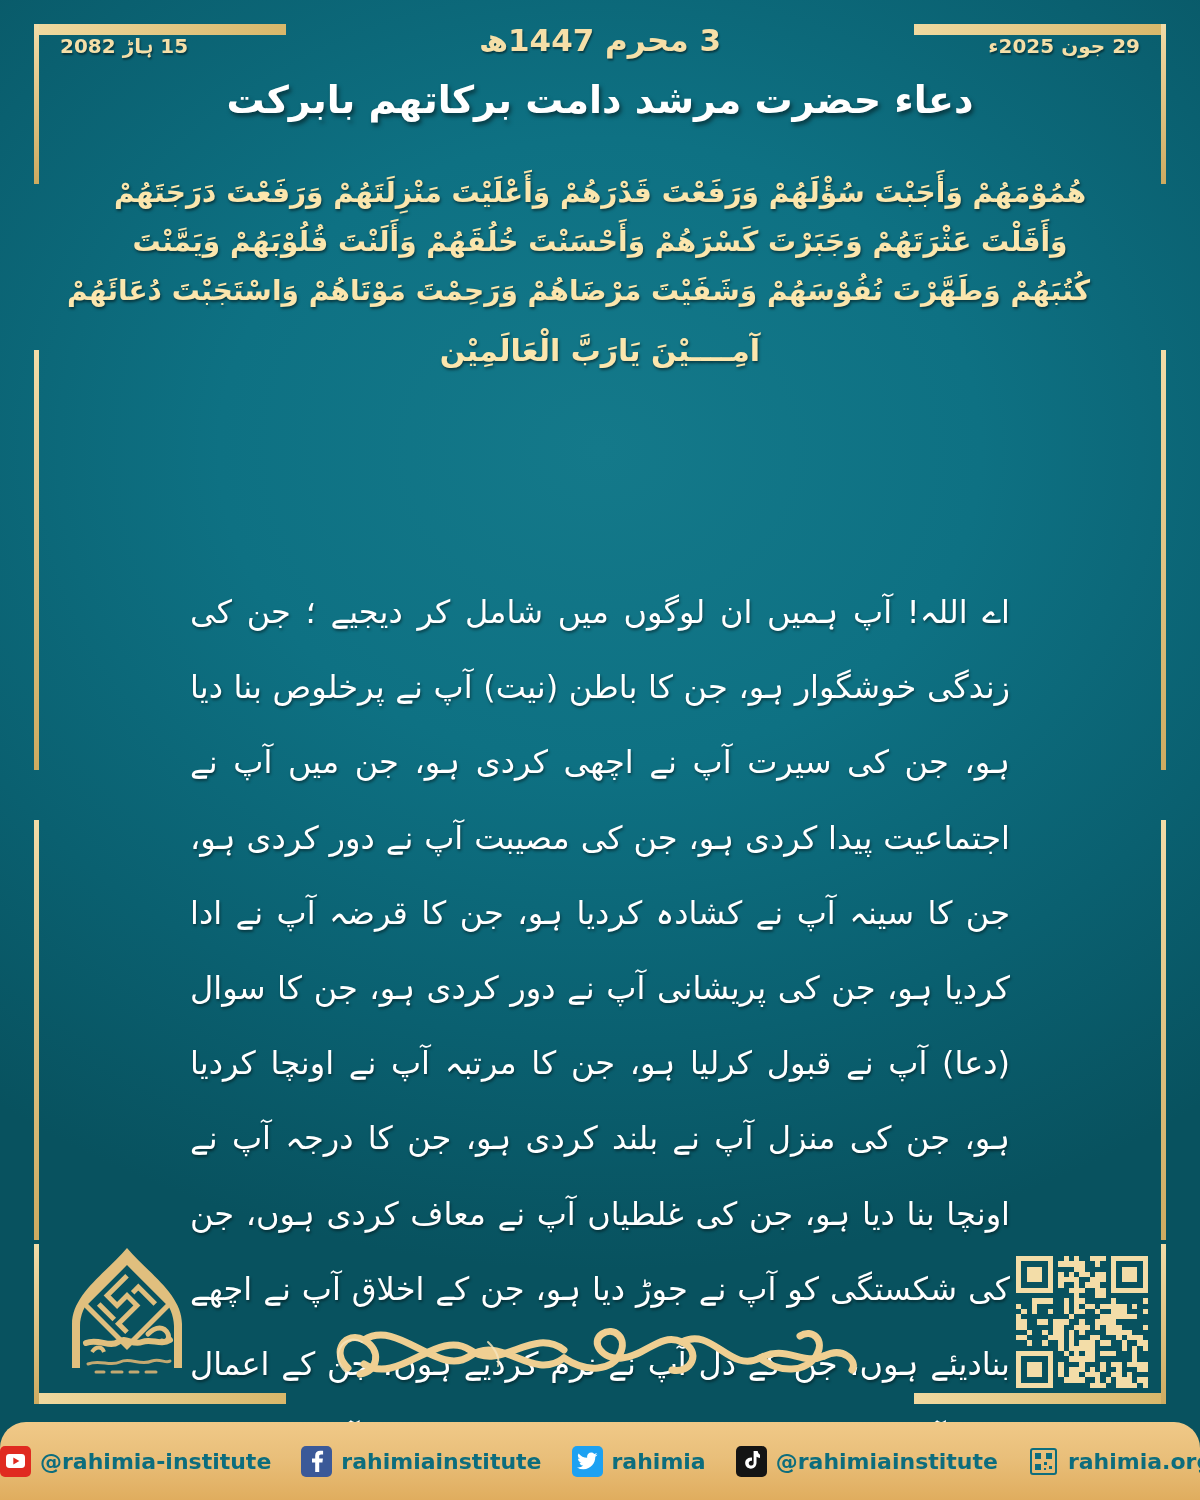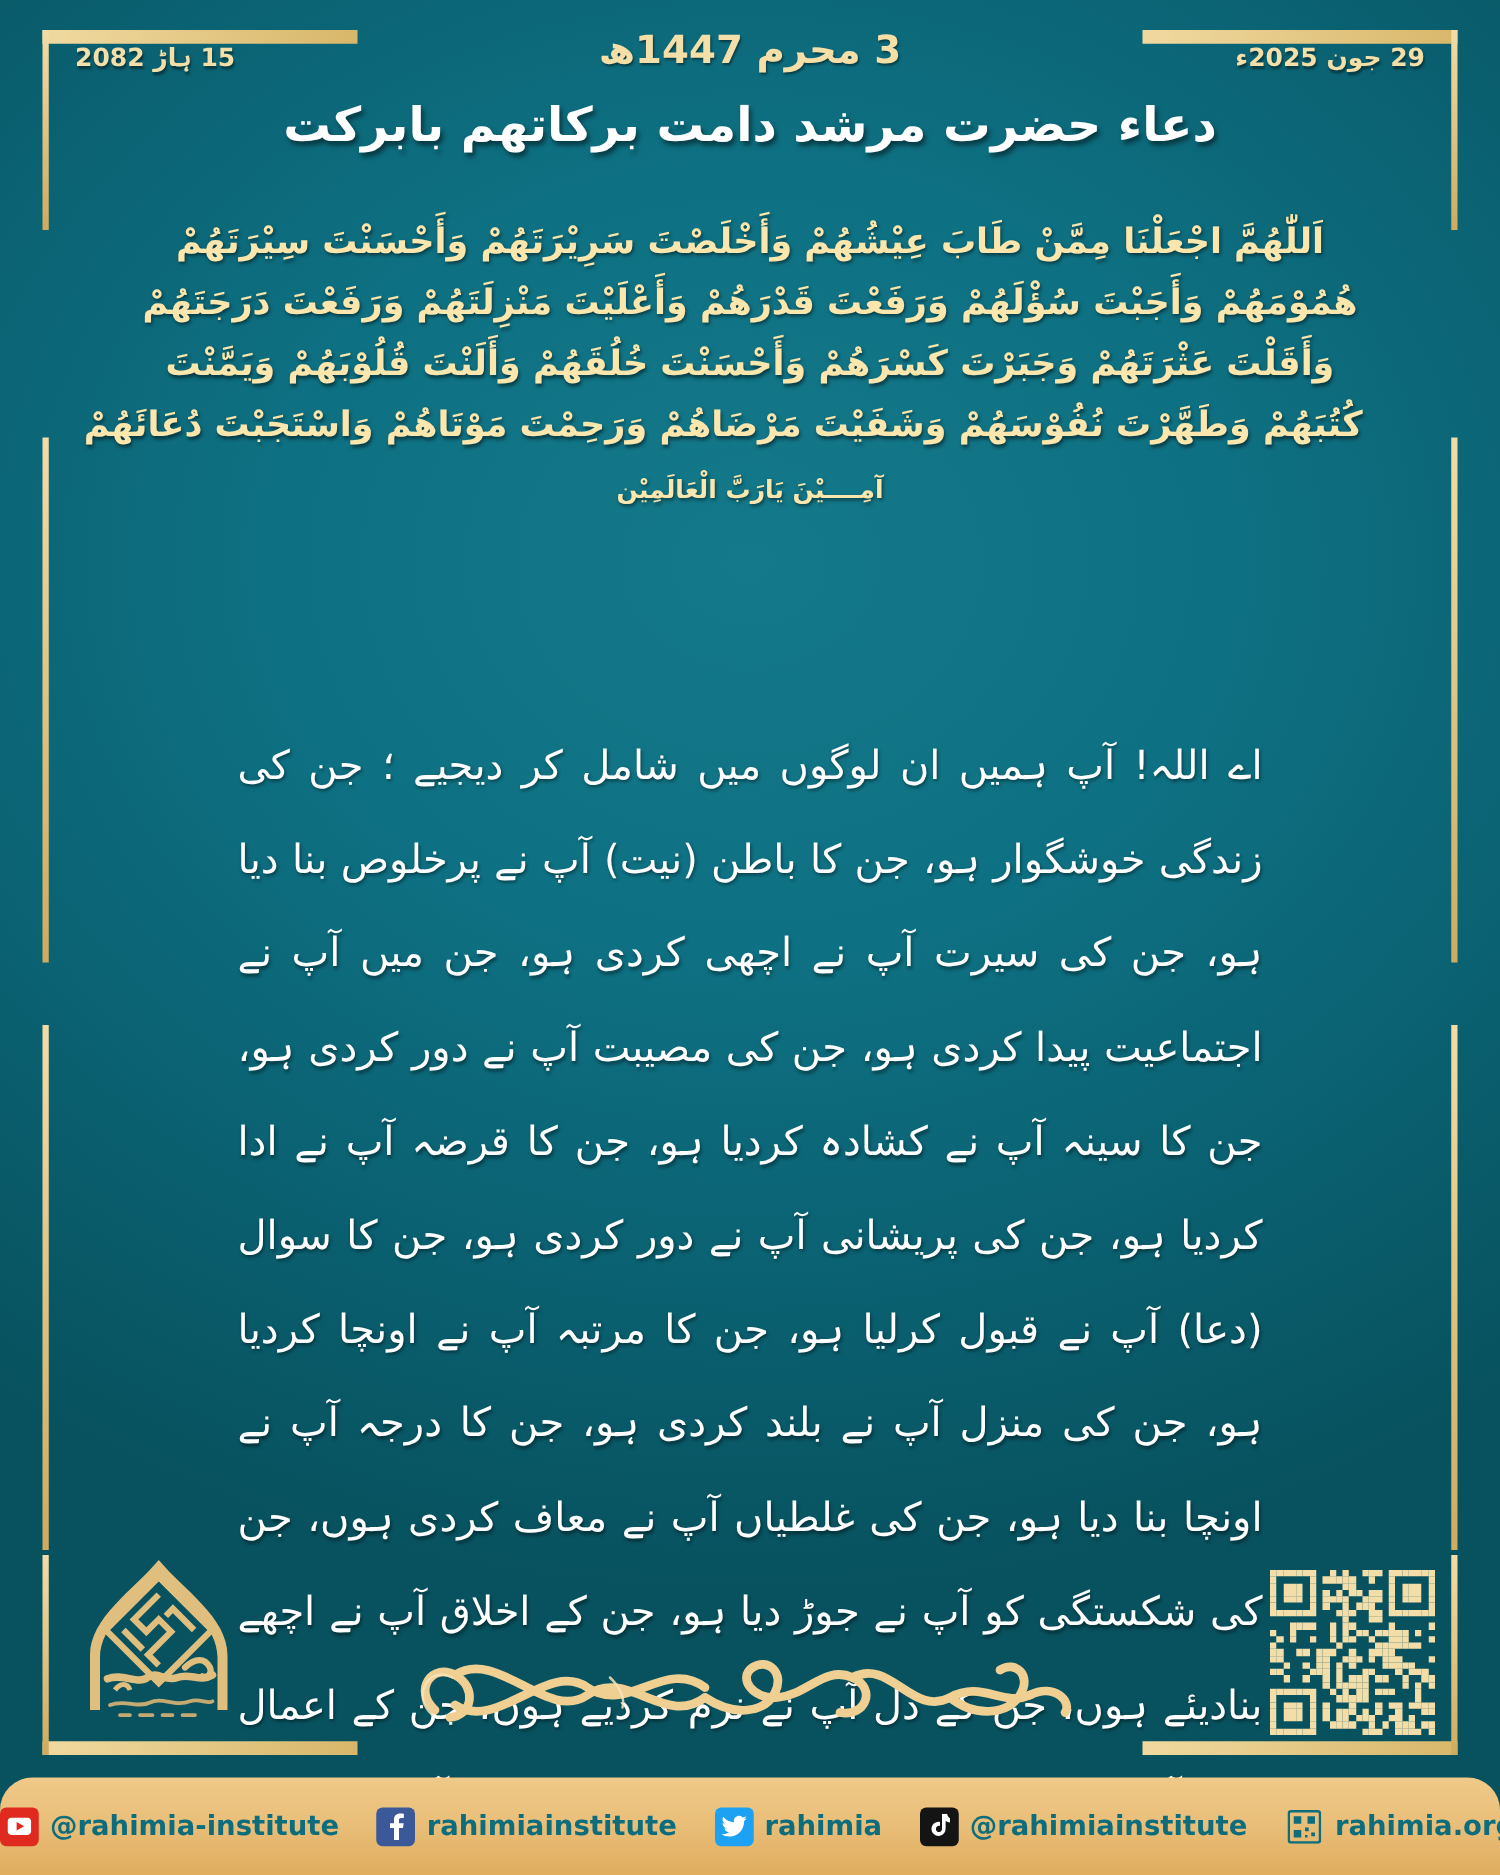--- a/index.html
+++ b/index.html
@@ -87,21 +87,21 @@
     font-family: "DejaVu Sans", sans-serif;
     font-size: 28px;
     font-weight: bold;
     line-height: 1.75;
     text-shadow: 1px 2px 3px rgba(0,0,0,.5);
   }
   #arabic-block .aline { display: block; white-space: nowrap; }
   #arabic-block .ameen {
     display: block;
     margin-top: 10px;
-    font-size: 20px;
+    font-size: 30px;
     letter-spacing: 1px;
   }
 
   
   #urdu-block {
     position: absolute;
     left: 190px;
     right: 190px;
     top: 575px;
     direction: rtl;
@@ -217,21 +217,20 @@
 
   <div class="date date-left">15 ہاڑ 2082</div>
 
   <div class="date date-center">3 محرم 1447ھ</div>
 
   <div class="date date-right">29 جون 2025ء</div>
 
   <div class="poster-title">دعاء حضرت مرشد دامت برکاتھم بابرکت</div>
 
   <div id="arabic-block">
-    <span class="aline">اَللّٰهُمَّ اجْعَلْنَا مِمَّنْ طَابَ عِيْشُهُمْ وَأَخْلَصْتَ سَرِيْرَتَهُمْ وَأَحْسَنْتَ سِيْرَتَهُمْ</span>
     <span class="aline">هُمُوْمَهُمْ وَأَجَبْتَ سُؤْلَهُمْ وَرَفَعْتَ قَدْرَهُمْ وَأَعْلَيْتَ مَنْزِلَتَهُمْ وَرَفَعْتَ دَرَجَتَهُمْ</span>
     <span class="aline">وَأَقَلْتَ عَثْرَتَهُمْ وَجَبَرْتَ كَسْرَهُمْ وَأَحْسَنْتَ خُلُقَهُمْ وَأَلَنْتَ قُلُوْبَهُمْ وَيَمَّنْتَ</span>
     <span class="aline">كُتُبَهُمْ وَطَهَّرْتَ نُفُوْسَهُمْ وَشَفَيْتَ مَرْضَاهُمْ وَرَحِمْتَ مَوْتَاهُمْ وَاسْتَجَبْتَ دُعَائَهُمْ</span>
     <span class="ameen">آمِــــيْنَ يَارَبَّ الْعَالَمِيْن</span>
   </div>
 
   <div id="urdu-block">
     <p>اے اللہ! آپ ہمیں ان لوگوں میں شامل کر دیجیے ؛ جن کی زندگی خوشگوار ہو، جن کا باطن (نیت) آپ نے پرخلوص بنا دیا ہو، جن کی سیرت آپ نے اچھی کردی ہو، جن میں آپ نے اجتماعیت پیدا کردی ہو، جن کی مصیبت آپ نے دور کردی ہو، جن کا سینہ آپ نے کشادہ کردیا ہو، جن کا قرضہ آپ نے ادا کردیا ہو، جن کی پریشانی آپ نے دور کردی ہو، جن کا سوال (دعا) آپ نے قبول کرلیا ہو، جن کا مرتبہ آپ نے اونچا کردیا ہو، جن کی منزل آپ نے بلند کردی ہو، جن کا درجہ آپ نے اونچا بنا دیا ہو، جن کی غلطیاں آپ نے معاف کردی ہوں، جن کی شکستگی کو آپ نے جوڑ دیا ہو، جن کے اخلاق آپ نے اچھے بنادیئے ہوں، جن کے دل آپ نے نرم کردیے ہوں، جن کے اعمال نامہ آپ نے بابرکت بنادیے ہوں، جن کے نفوس کو آپ نے پاکیزہ کردیا ہو۔ جن کے بیماروں کو آپ نے شفا دی ہو، جن کے مرنے والوں پر رحم کیا ہو اور جن کی دعاؤں کو آپ نے قبول کیا ہو۔ اے اقوامِ عالم کے پروردگار! ہماری دعائیں قبول فرمائیے!</p>
   </div>
 

